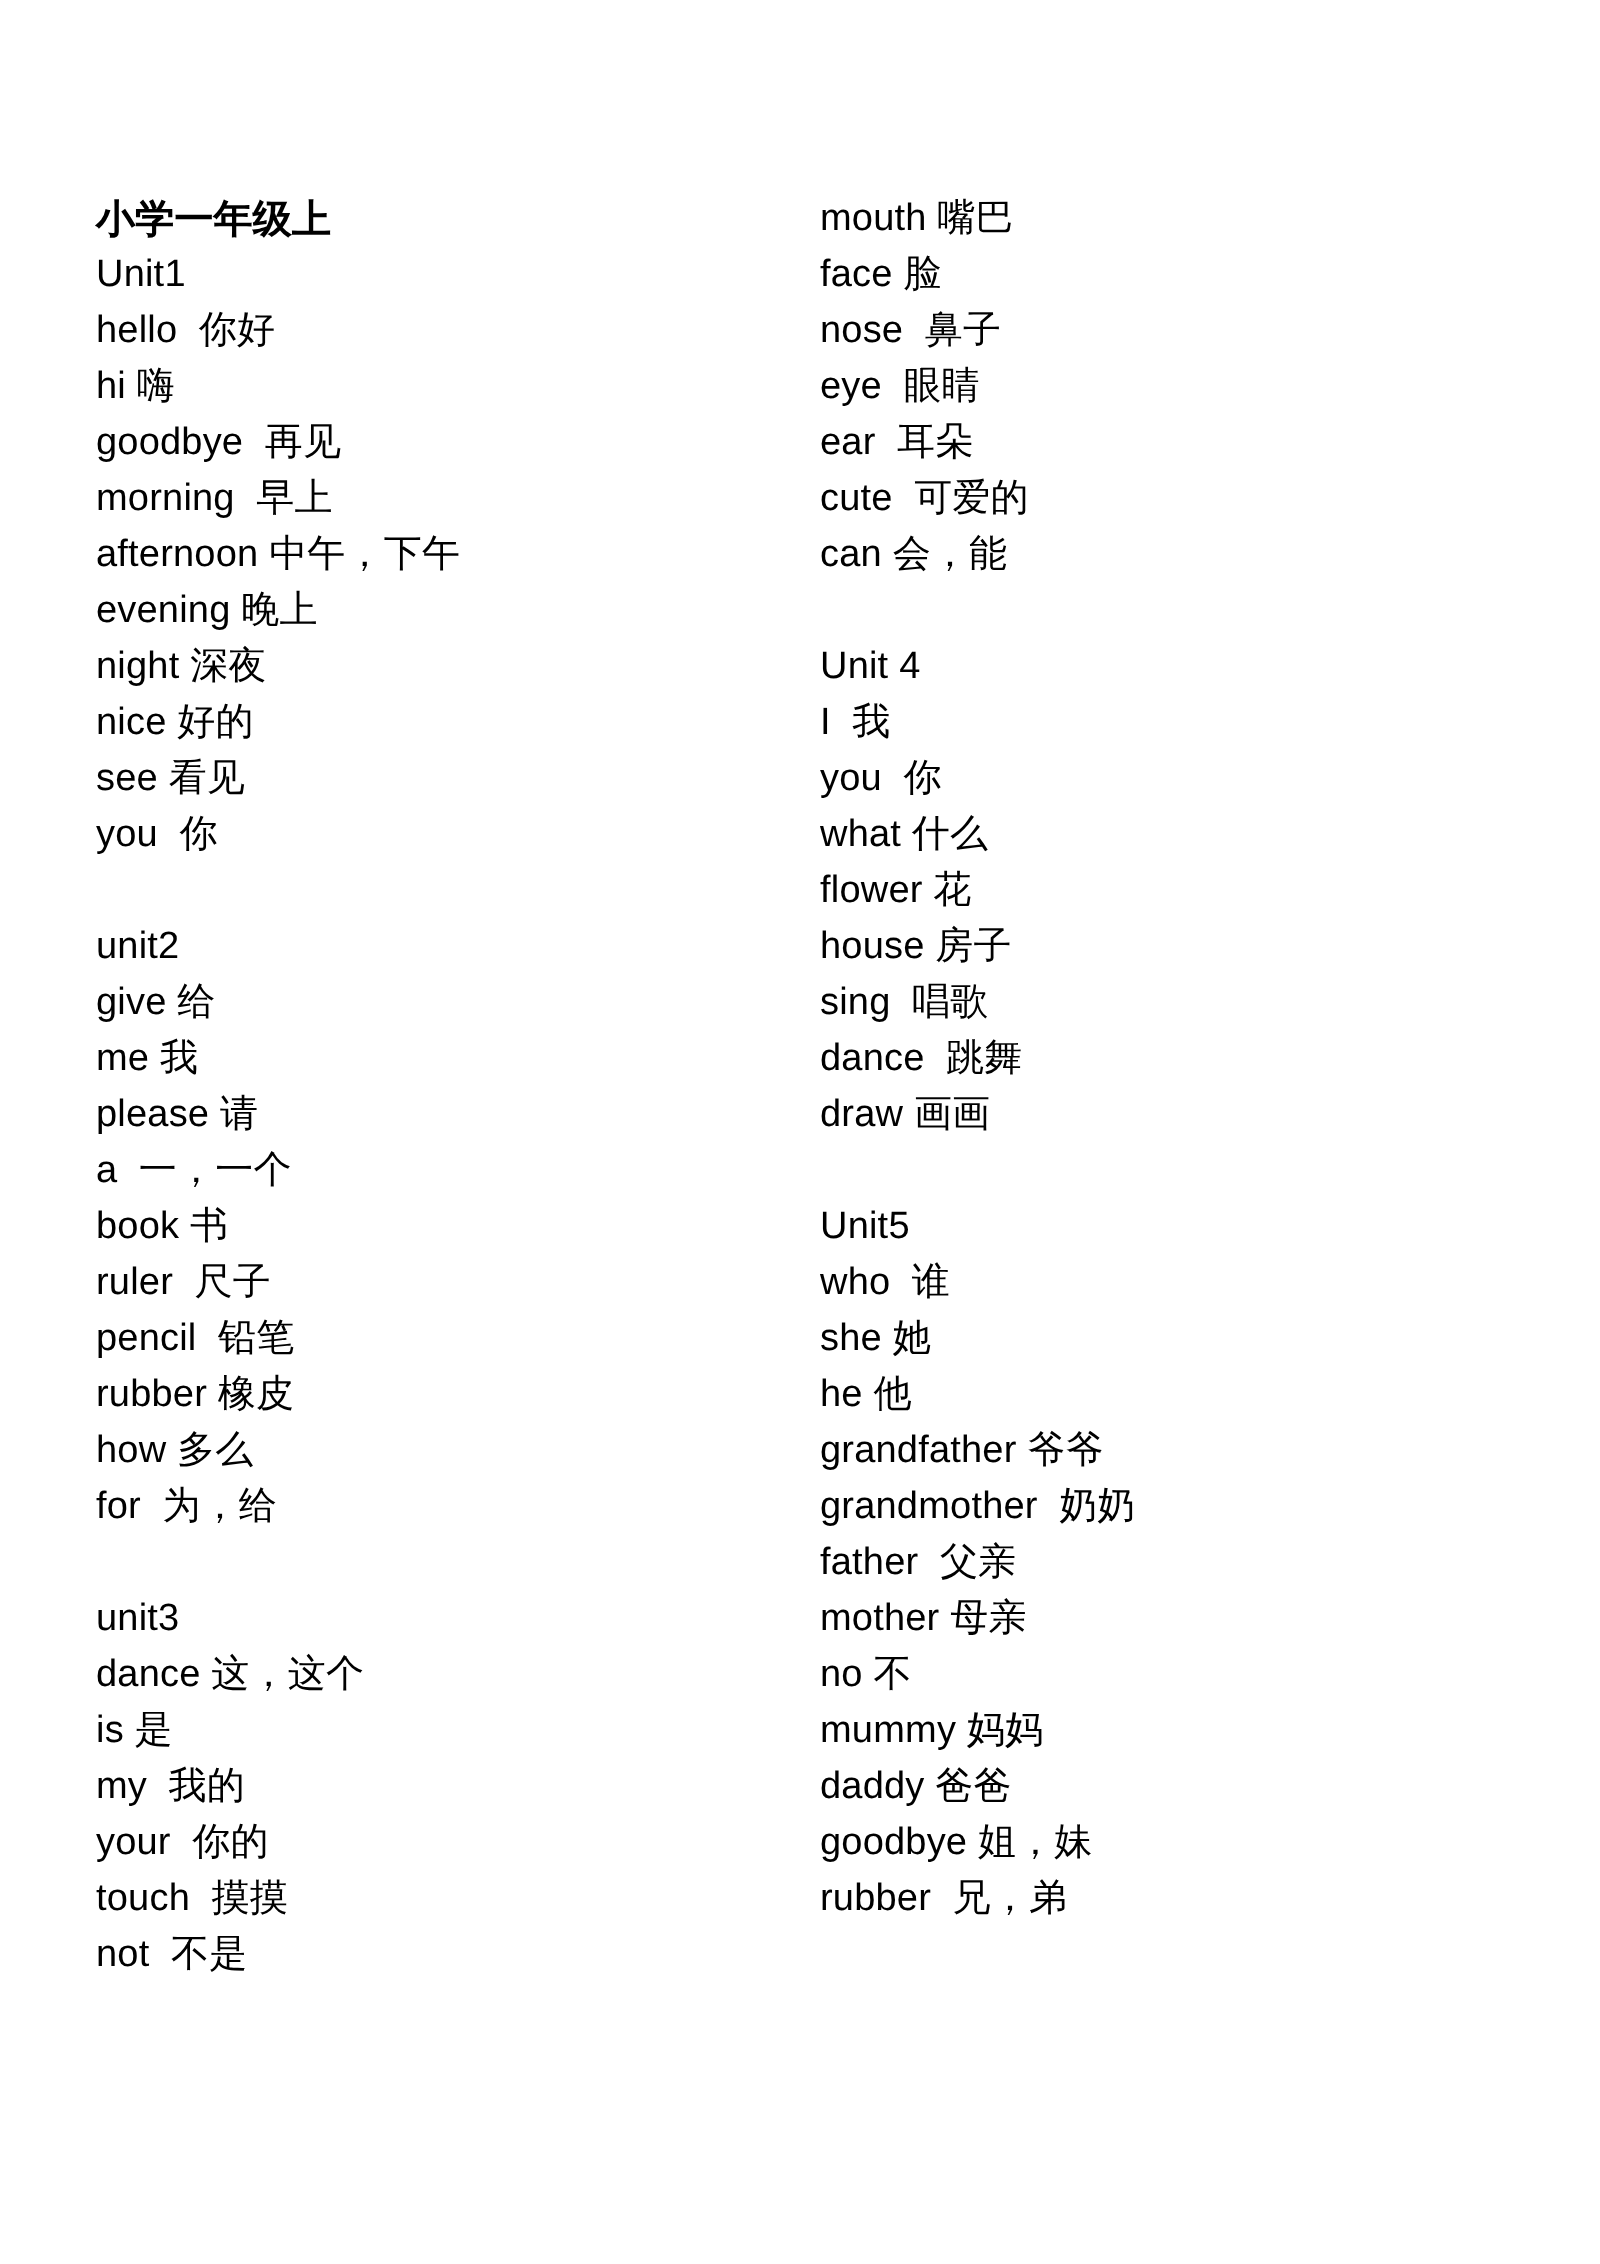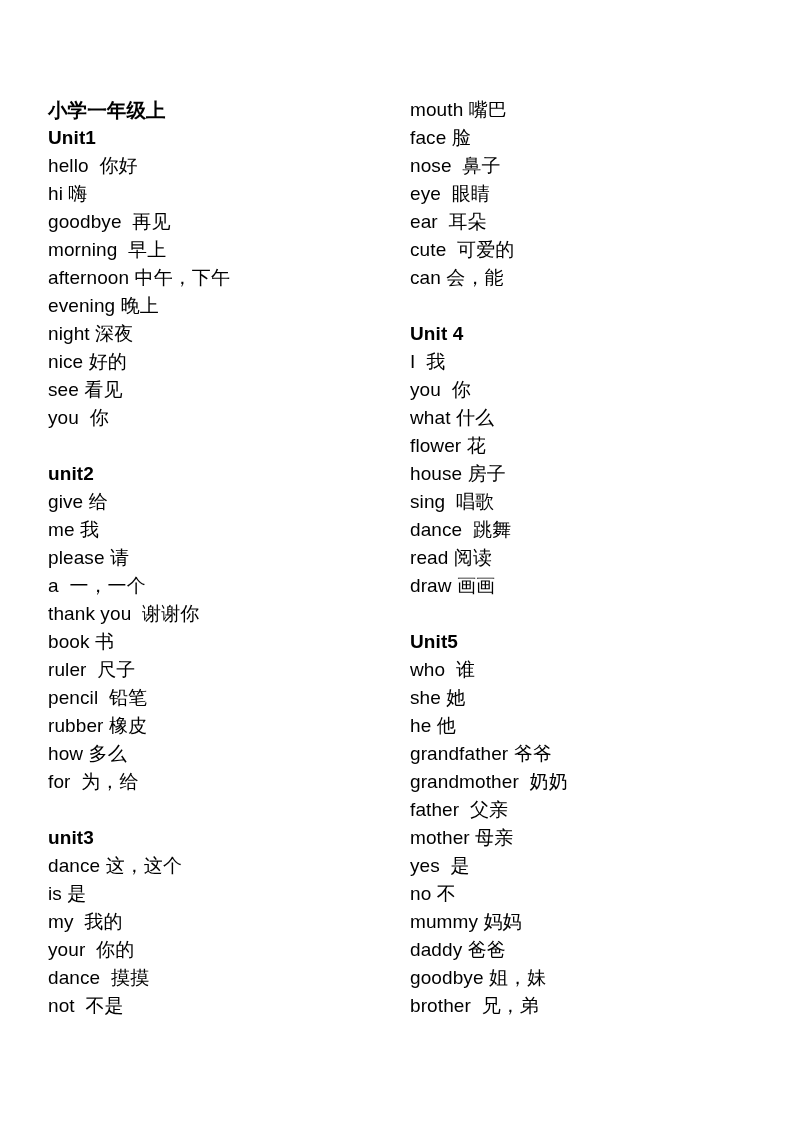--- a/index.html
+++ b/index.html
@@ -34,21 +34,21 @@
     line-height: 28px;
     font-size: 19px;
     white-space: pre;
     letter-spacing: 0.1px;
   }
   .line.doc-title {
     font-weight: bold;
     font-size: 19.5px;
   }
   .line.unit-heading {
-    font-weight: bold;
+    font-weight: normal;
   }
   .line.spacer {
     height: 28px;
   }
 </style>
 </head>
 <body>
 
 <div class="page">
 
@@ -64,66 +64,63 @@
       <div class="line">night 深夜</div>
       <div class="line">nice 好的</div>
       <div class="line">see 看见</div>
       <div class="line">you  你</div>
       <div class="line spacer"></div>
       <div class="line unit-heading">unit2</div>
       <div class="line">give 给</div>
       <div class="line">me 我</div>
       <div class="line">please 请</div>
       <div class="line">a  一，一个</div>
-      <div class="line">thank you  谢谢你</div>
       <div class="line">book 书</div>
       <div class="line">ruler  尺子</div>
       <div class="line">pencil  铅笔</div>
       <div class="line">rubber 橡皮</div>
       <div class="line">how 多么</div>
       <div class="line">for  为，给</div>
       <div class="line spacer"></div>
       <div class="line unit-heading">unit3</div>
       <div class="line">dance 这，这个</div>
       <div class="line">is 是</div>
       <div class="line">my  我的</div>
       <div class="line">your  你的</div>
-      <div class="line">dance  摸摸</div>
+      <div class="line">touch  摸摸</div>
       <div class="line">not  不是</div>
     </div>
 
   <div class="column column-right">
       <div class="line">mouth 嘴巴</div>
       <div class="line">face 脸</div>
       <div class="line">nose  鼻子</div>
       <div class="line">eye  眼睛</div>
       <div class="line">ear  耳朵</div>
       <div class="line">cute  可爱的</div>
       <div class="line">can 会，能</div>
       <div class="line spacer"></div>
       <div class="line unit-heading">Unit 4</div>
       <div class="line">I  我</div>
       <div class="line">you  你</div>
       <div class="line">what 什么</div>
       <div class="line">flower 花</div>
       <div class="line">house 房子</div>
       <div class="line">sing  唱歌</div>
       <div class="line">dance  跳舞</div>
-      <div class="line">read 阅读</div>
       <div class="line">draw 画画</div>
       <div class="line spacer"></div>
       <div class="line unit-heading">Unit5</div>
       <div class="line">who  谁</div>
       <div class="line">she 她</div>
       <div class="line">he 他</div>
       <div class="line">grandfather 爷爷</div>
       <div class="line">grandmother  奶奶</div>
       <div class="line">father  父亲</div>
       <div class="line">mother 母亲</div>
-      <div class="line">yes  是</div>
       <div class="line">no 不</div>
       <div class="line">mummy 妈妈</div>
       <div class="line">daddy 爸爸</div>
       <div class="line">goodbye 姐，妹</div>
-      <div class="line">brother  兄，弟</div>
+      <div class="line">rubber  兄，弟</div>
     </div>
 
 </div>
 
 </body></html>

